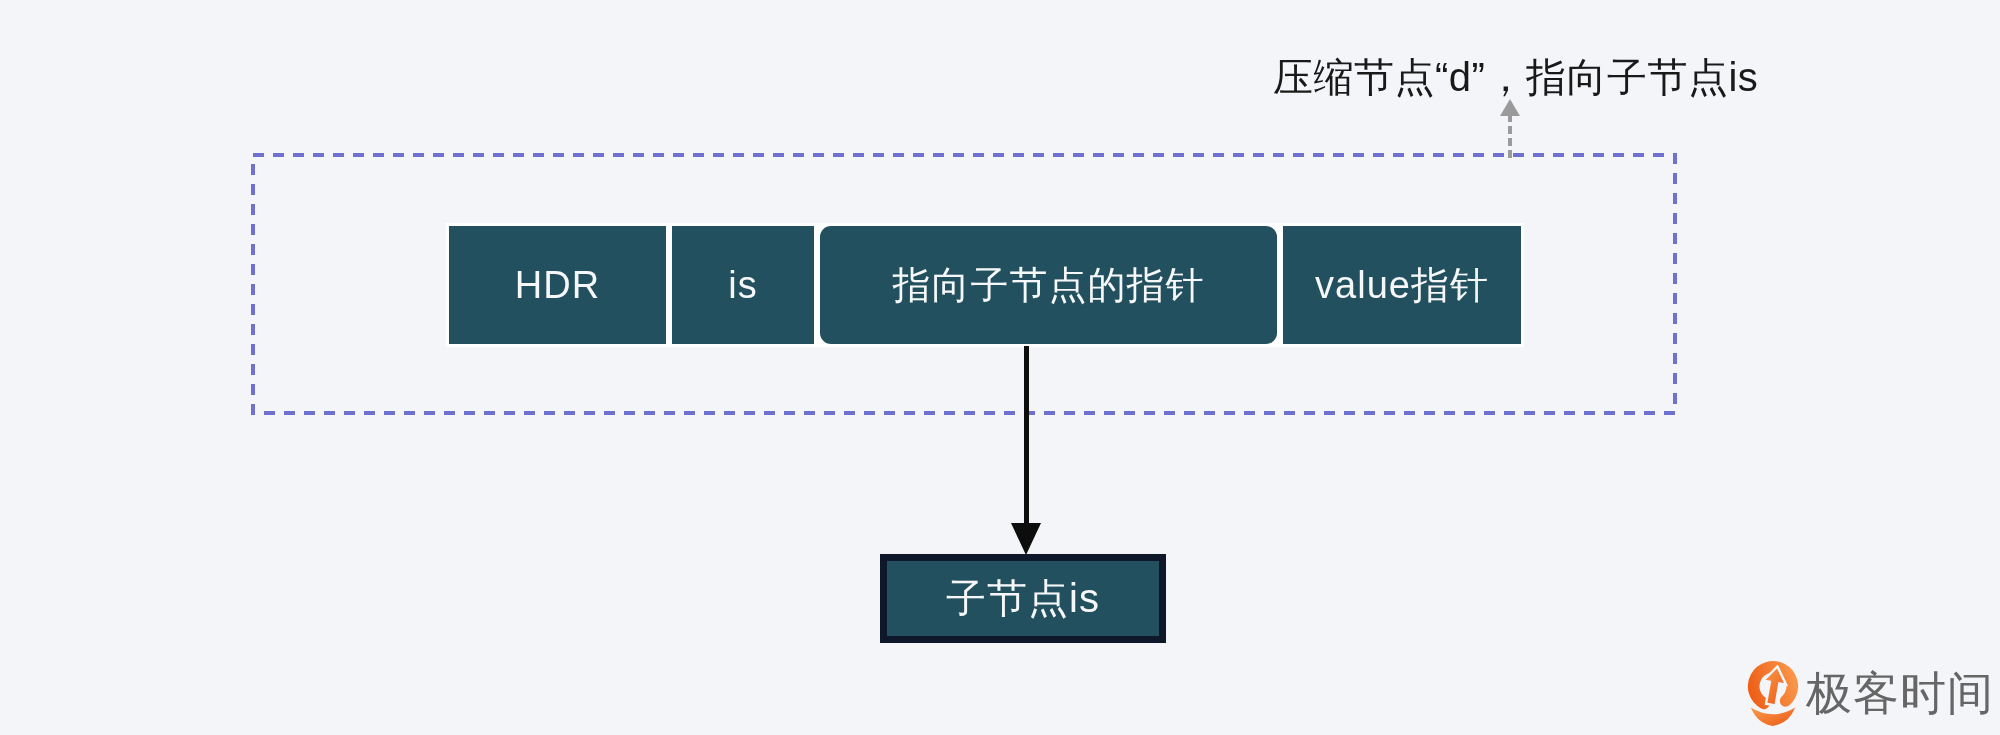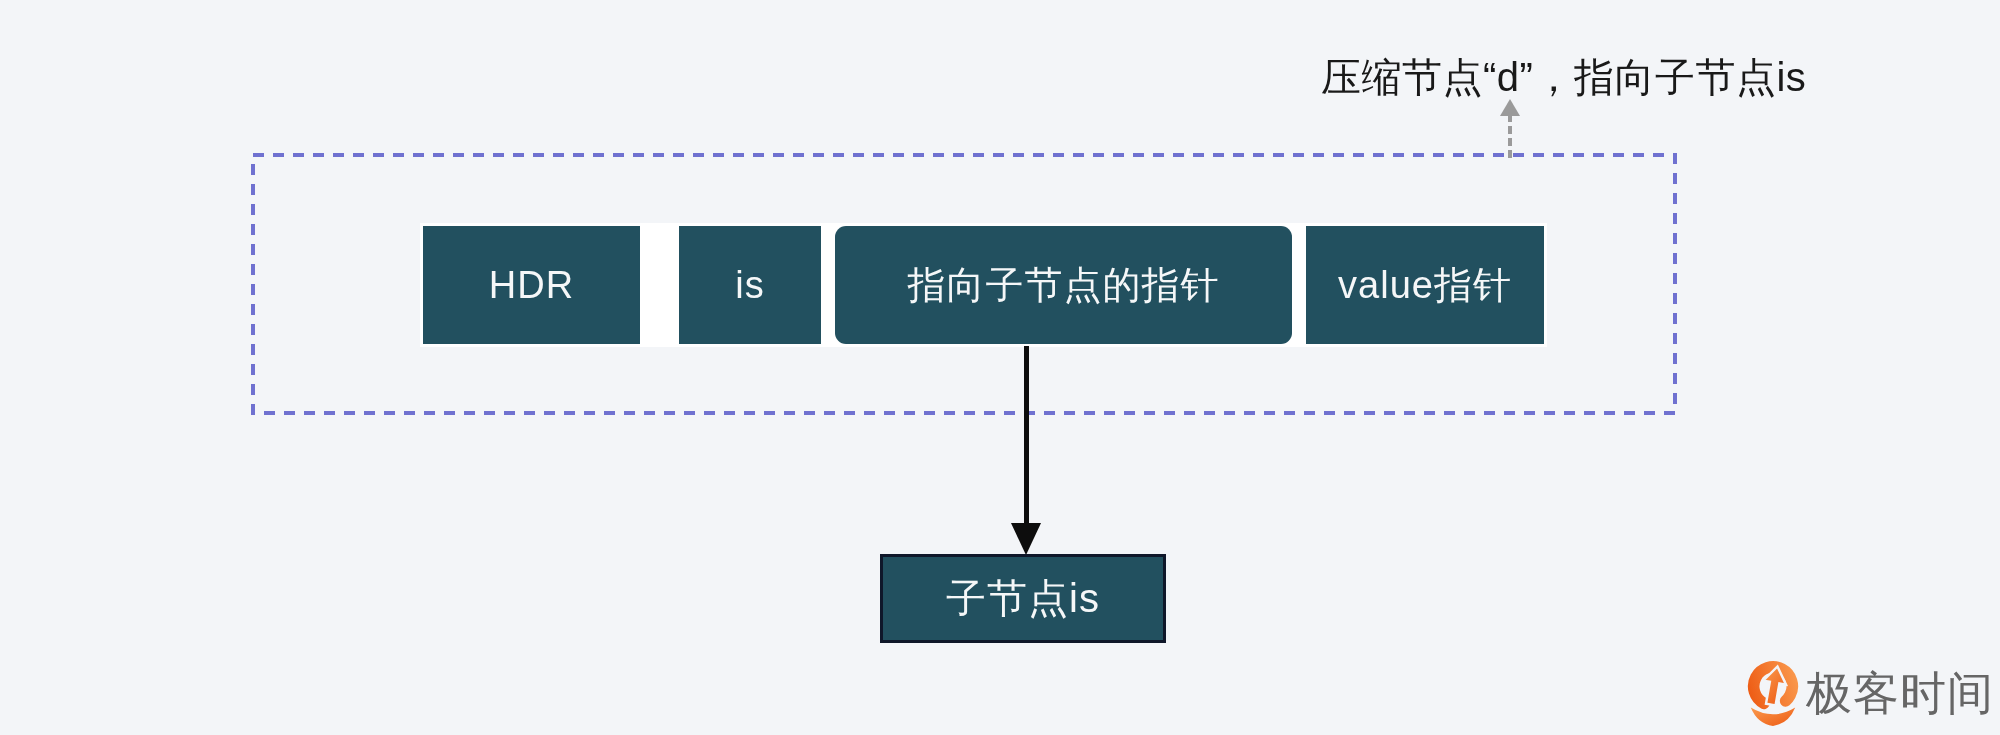--- a/index.html
+++ b/index.html
@@ -27,21 +27,20 @@
   }
 
   
   .annotation {
     position: absolute;
     left: 1273px; top: 54px;
     font-size: 40px; line-height: 46px;
     color: var(--annotation-text, #191919);
     white-space: nowrap;
     letter-spacing: 0.5px;
-    margin-left: 48px;
   }
   .callout-arrow-shaft {
     position: absolute;
     left: 1508px; top: 114px;
     height: 44px; width: 0;
     border-left: 4px dashed var(--callout-arrow, #9a9a9a);
   }
   .callout-arrow-head {
     position: absolute;
     left: 1500px; top: 99px;
@@ -54,36 +53,36 @@
   
   .group-rect {
     position: absolute;
     left: 251px; top: 153px;
     width: 1426px; height: 262px;
   }
 
   
   .mem-row {
     position: absolute;
-    left: 420px; top: 223px;
+    left: 446px; top: 223px;
     display: flex;
-    gap: 14px;
+    gap: 6px;
     background: #ffffff;
     border: 3px solid #ffffff;
   }
   .mem-cell {
     height: 118px;
     background: var(--box-fill, #22505f);
     color: var(--box-text, #f5f7f8);
     display: flex; align-items: center; justify-content: center;
     font-size: 38px;
     letter-spacing: 1px;
   }
   .cell-hdr   { width: 217px; }
-  .cell-is    { width: 142px; margin-left: 25px; }
+  .cell-is    { width: 142px; }
   .cell-child { width: 457px; border-radius: 11px; }
   .cell-value { width: 238px; }
 
   
   .flow-arrow-shaft {
     position: absolute;
     left: 1024px; top: 346px;
     width: 5px; height: 178px;
     background: var(--flow-arrow, #0d0d0d);
   }
@@ -95,21 +94,21 @@
     border-right: 15px solid transparent;
     border-top: 32px solid var(--flow-arrow, #0d0d0d);
   }
 
   
   .child-box {
     position: absolute;
     left: 880px; top: 554px;
     width: 286px; height: 89px;
     background: var(--box-fill, #22505f);
-    border: 3px solid #0f172a;
+    border: 7px solid #0f172a;
     color: var(--box-text, #f5f7f8);
     display: flex; align-items: center; justify-content: center;
     font-size: 40px;
     letter-spacing: 1px;
   }
 
   
   .brand {
     position: absolute;
     left: 1744px; top: 660px;

